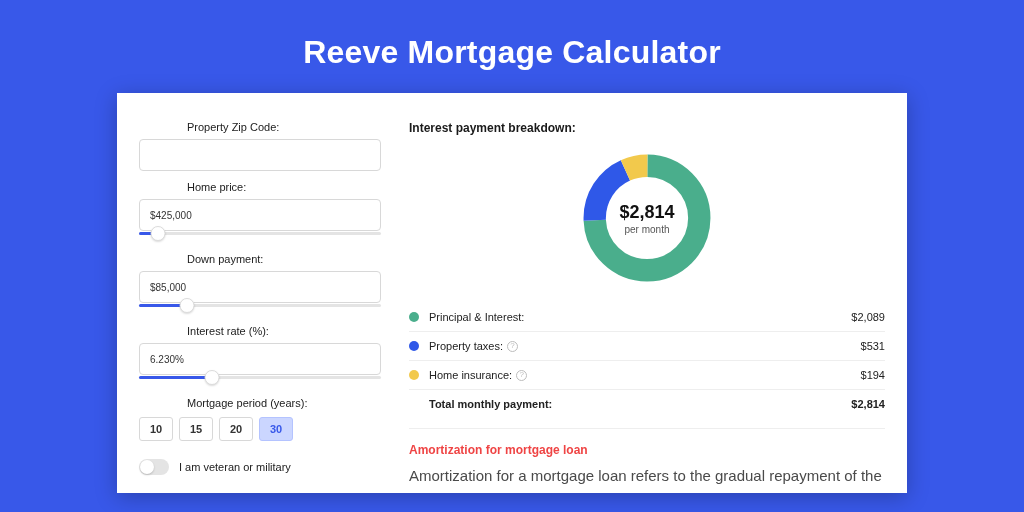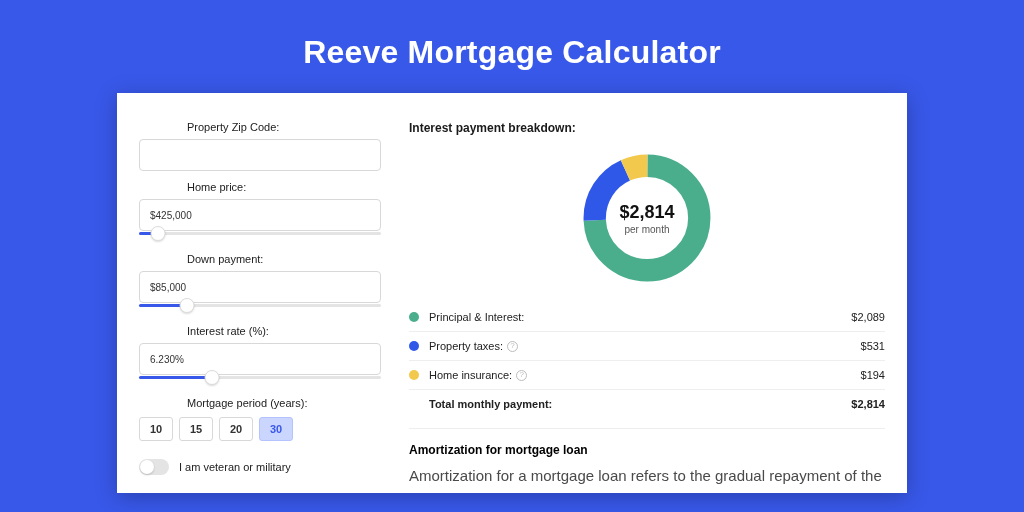--- a/index.html
+++ b/index.html
@@ -158,21 +158,21 @@
     width: 11px; height: 11px; border: 1px solid #bdbdbd; border-radius: 50%;
     display: inline-flex; align-items:center; justify-content:center;
     font-size: 8px; color:#bdbdbd; line-height:1;
   }
 
   .amort {
     border-top: 1px solid #eee;
     margin-top: 10px;
     padding-top: 14px;
   }
-  .amort-title { font-size: 12px; font-weight: 700; color:#000000; margin-bottom: 8px;}
+  .amort-title { font-size: 12px; font-weight: 700; color:#ef4444; margin-bottom: 8px;}
   .amort-text { font-size: 15px; color: #4a4a4a; line-height: 1.5; }
   
   .frame-shadow::before{
     content:"";
     position:absolute;
     top:-15px; left:-6px; right:-6px;
     height:15px;
     background:#2f4ed6;
   }
 </style>

